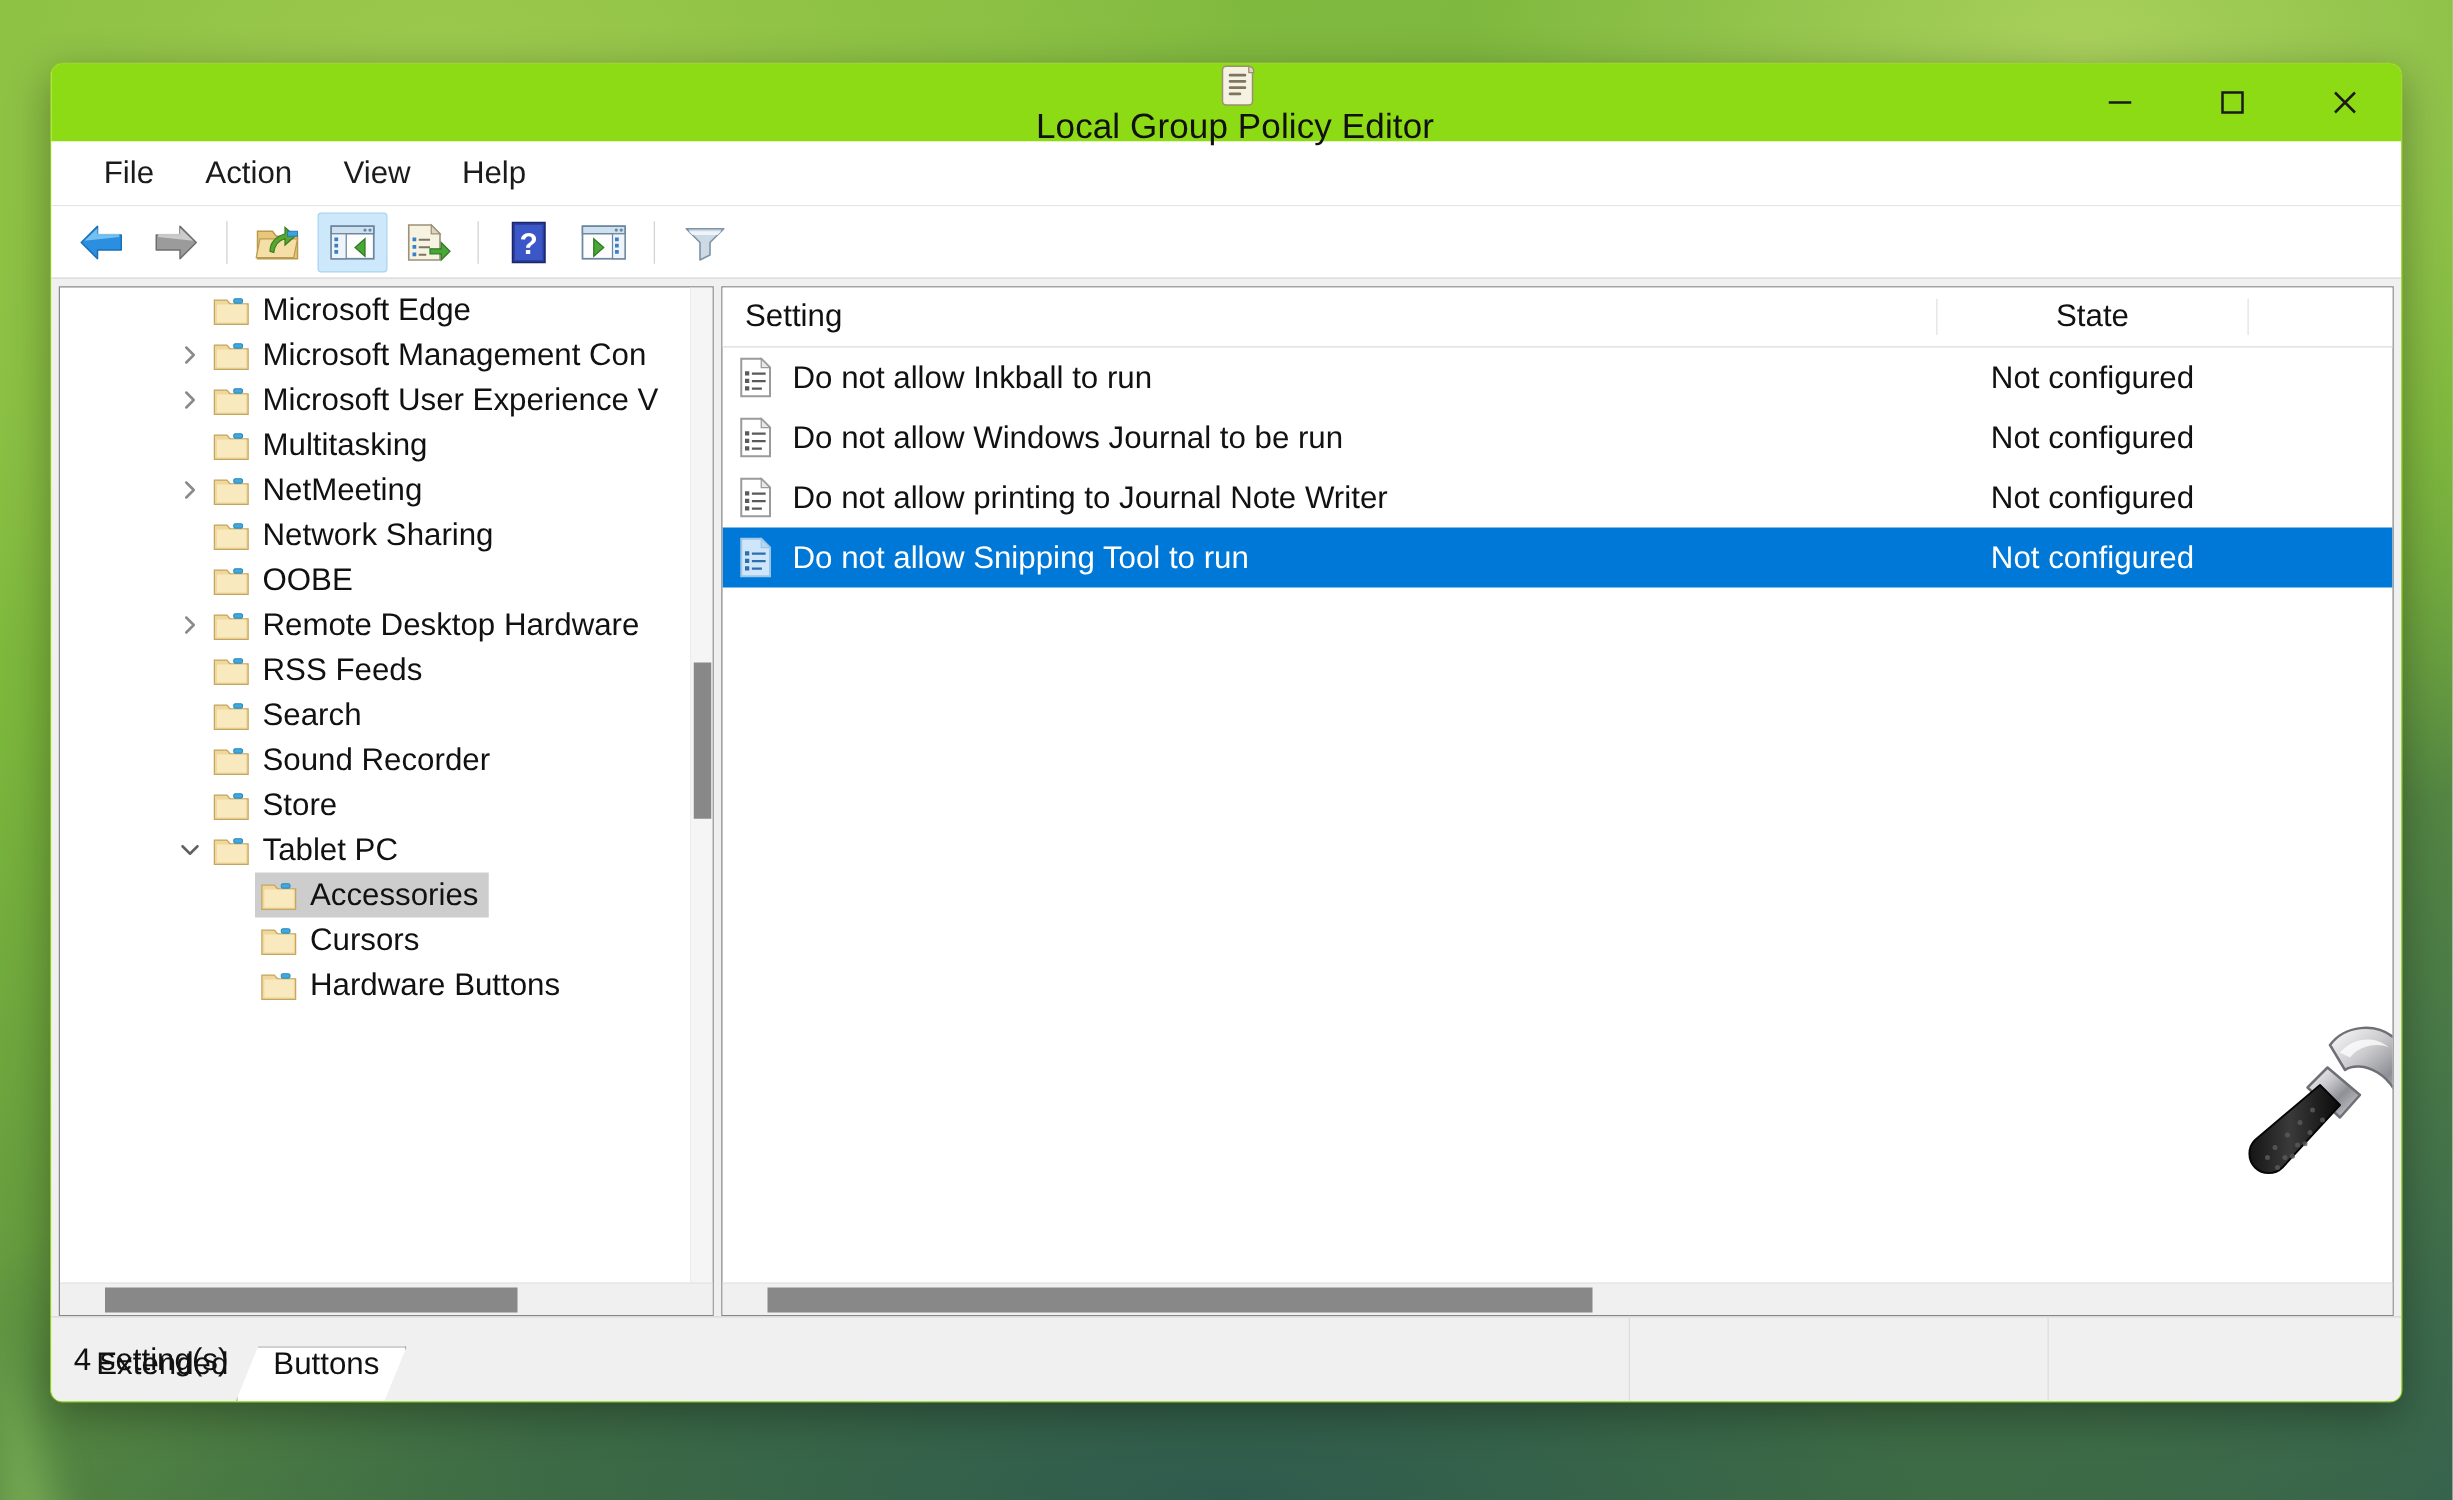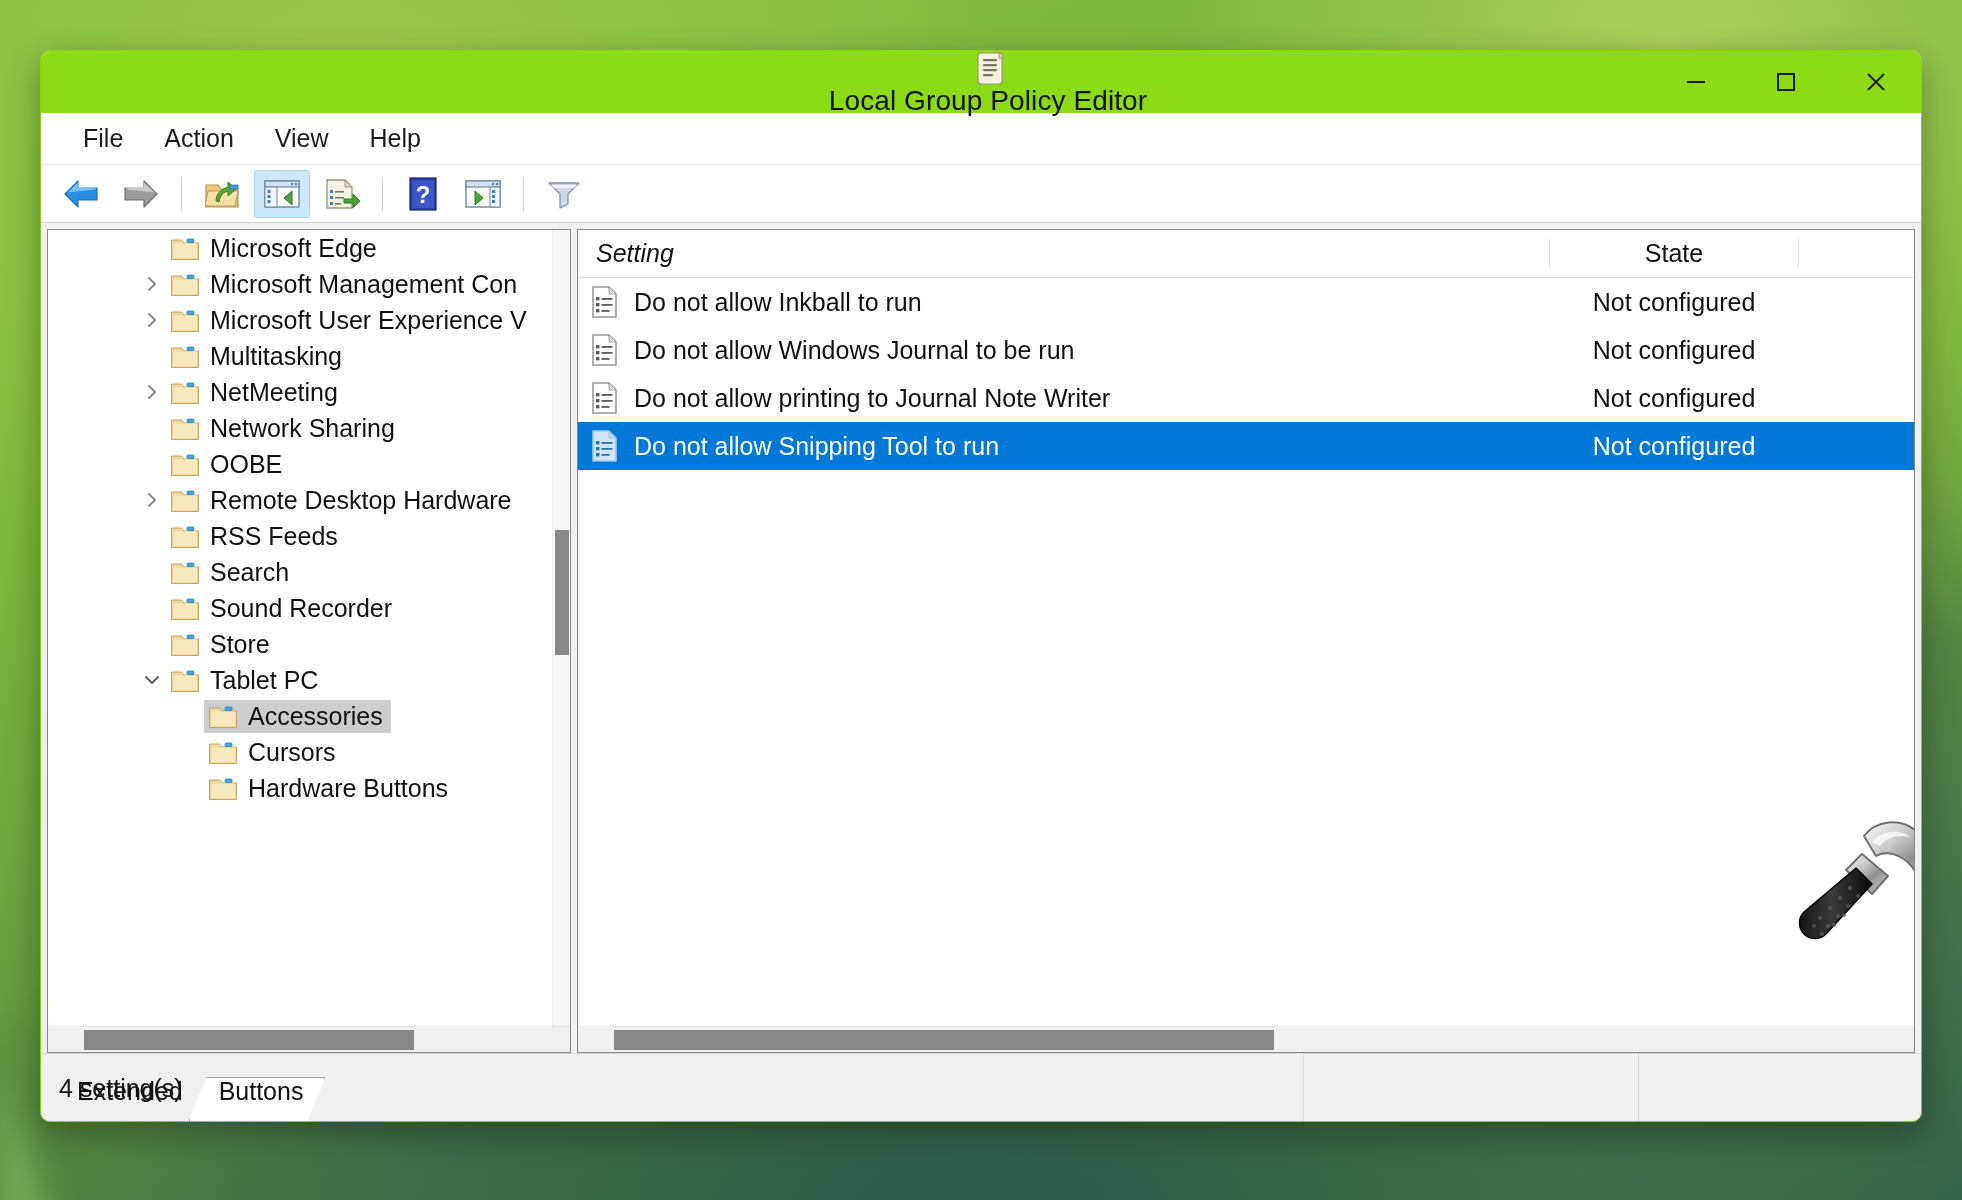--- a/index.html
+++ b/index.html
@@ -114,21 +114,21 @@
   }
   #tree-pane { width: 524px; flex: none; margin-right: 6px; }
   #list-pane { flex: 1; }
 
   
   #tree {
     position:absolute; left:0; right:18px; top:0; bottom:44px;
     overflow: hidden;
   }
   .tnode {
-    height: 36px; display:flex; align-items:center;
+    height: 36px; display:flex; 
     font-size: 25px; color:#111; white-space: nowrap;
   }
   .tnode .twist {
     width: 28px; flex:none; display:flex; align-items:center; justify-content:center;
     color:#6d6d6d;
   }
   .tnode .tlabelwrap { display:flex; align-items:center; padding: 2px 8px 2px 4px; }
   .tnode.selected .tlabelwrap { background:#cdcdcd; }
   .folder { width: 30px; height: 25px; flex:none; margin-right: 10px; position: relative; }
 
@@ -143,21 +143,21 @@
     border-top:1px solid #e3e3e3;
   }
   .hthumb { position:absolute; top:3px; height:20px; background:#888; }
 
   
   #list-header {
     height: 48px; display:flex; align-items:center;
     border-bottom: 1px solid #dcdcdc; background:#fff;
     font-size: 25px; color:#111;
   }
-  #list-header .col-setting { flex:1; padding-left: 18px; font-style: italic; }
+  #list-header .col-setting { flex:1; padding-left: 18px; }
   #list-header .col-state {
     width: 250px; flex:none; text-align:center;
     border-left: 1px solid #e2e2e2; border-right: 1px solid #e2e2e2;
   }
   #list-header .col-tail { width: 115px; flex:none; }
 
   .lrow {
     height: 48px; display:flex; align-items:center;
     font-size: 25px; color:#111;
   }

